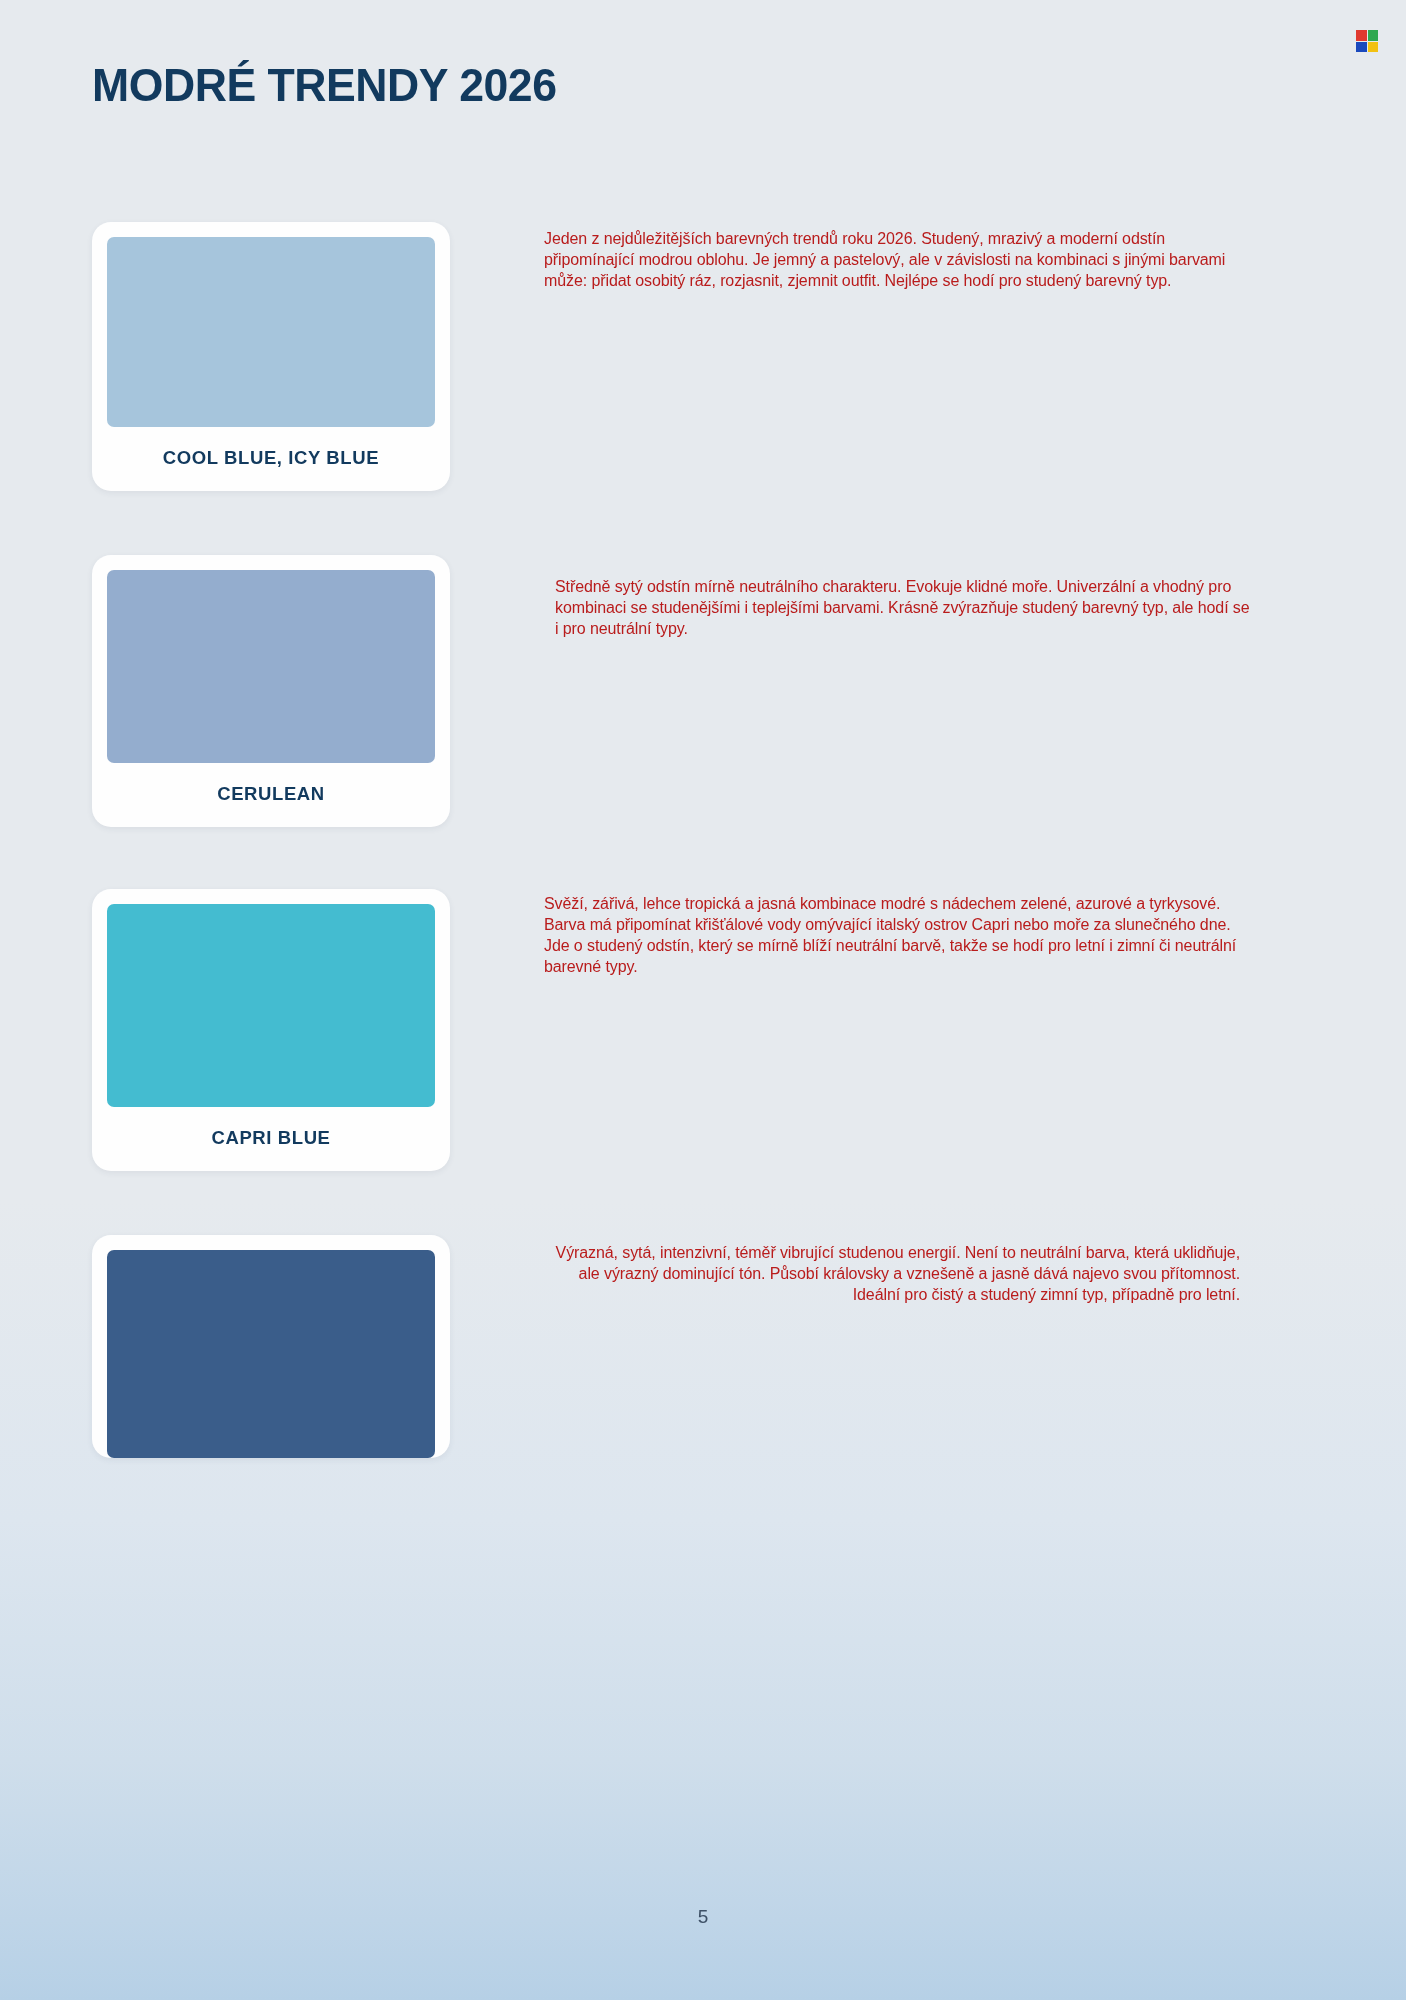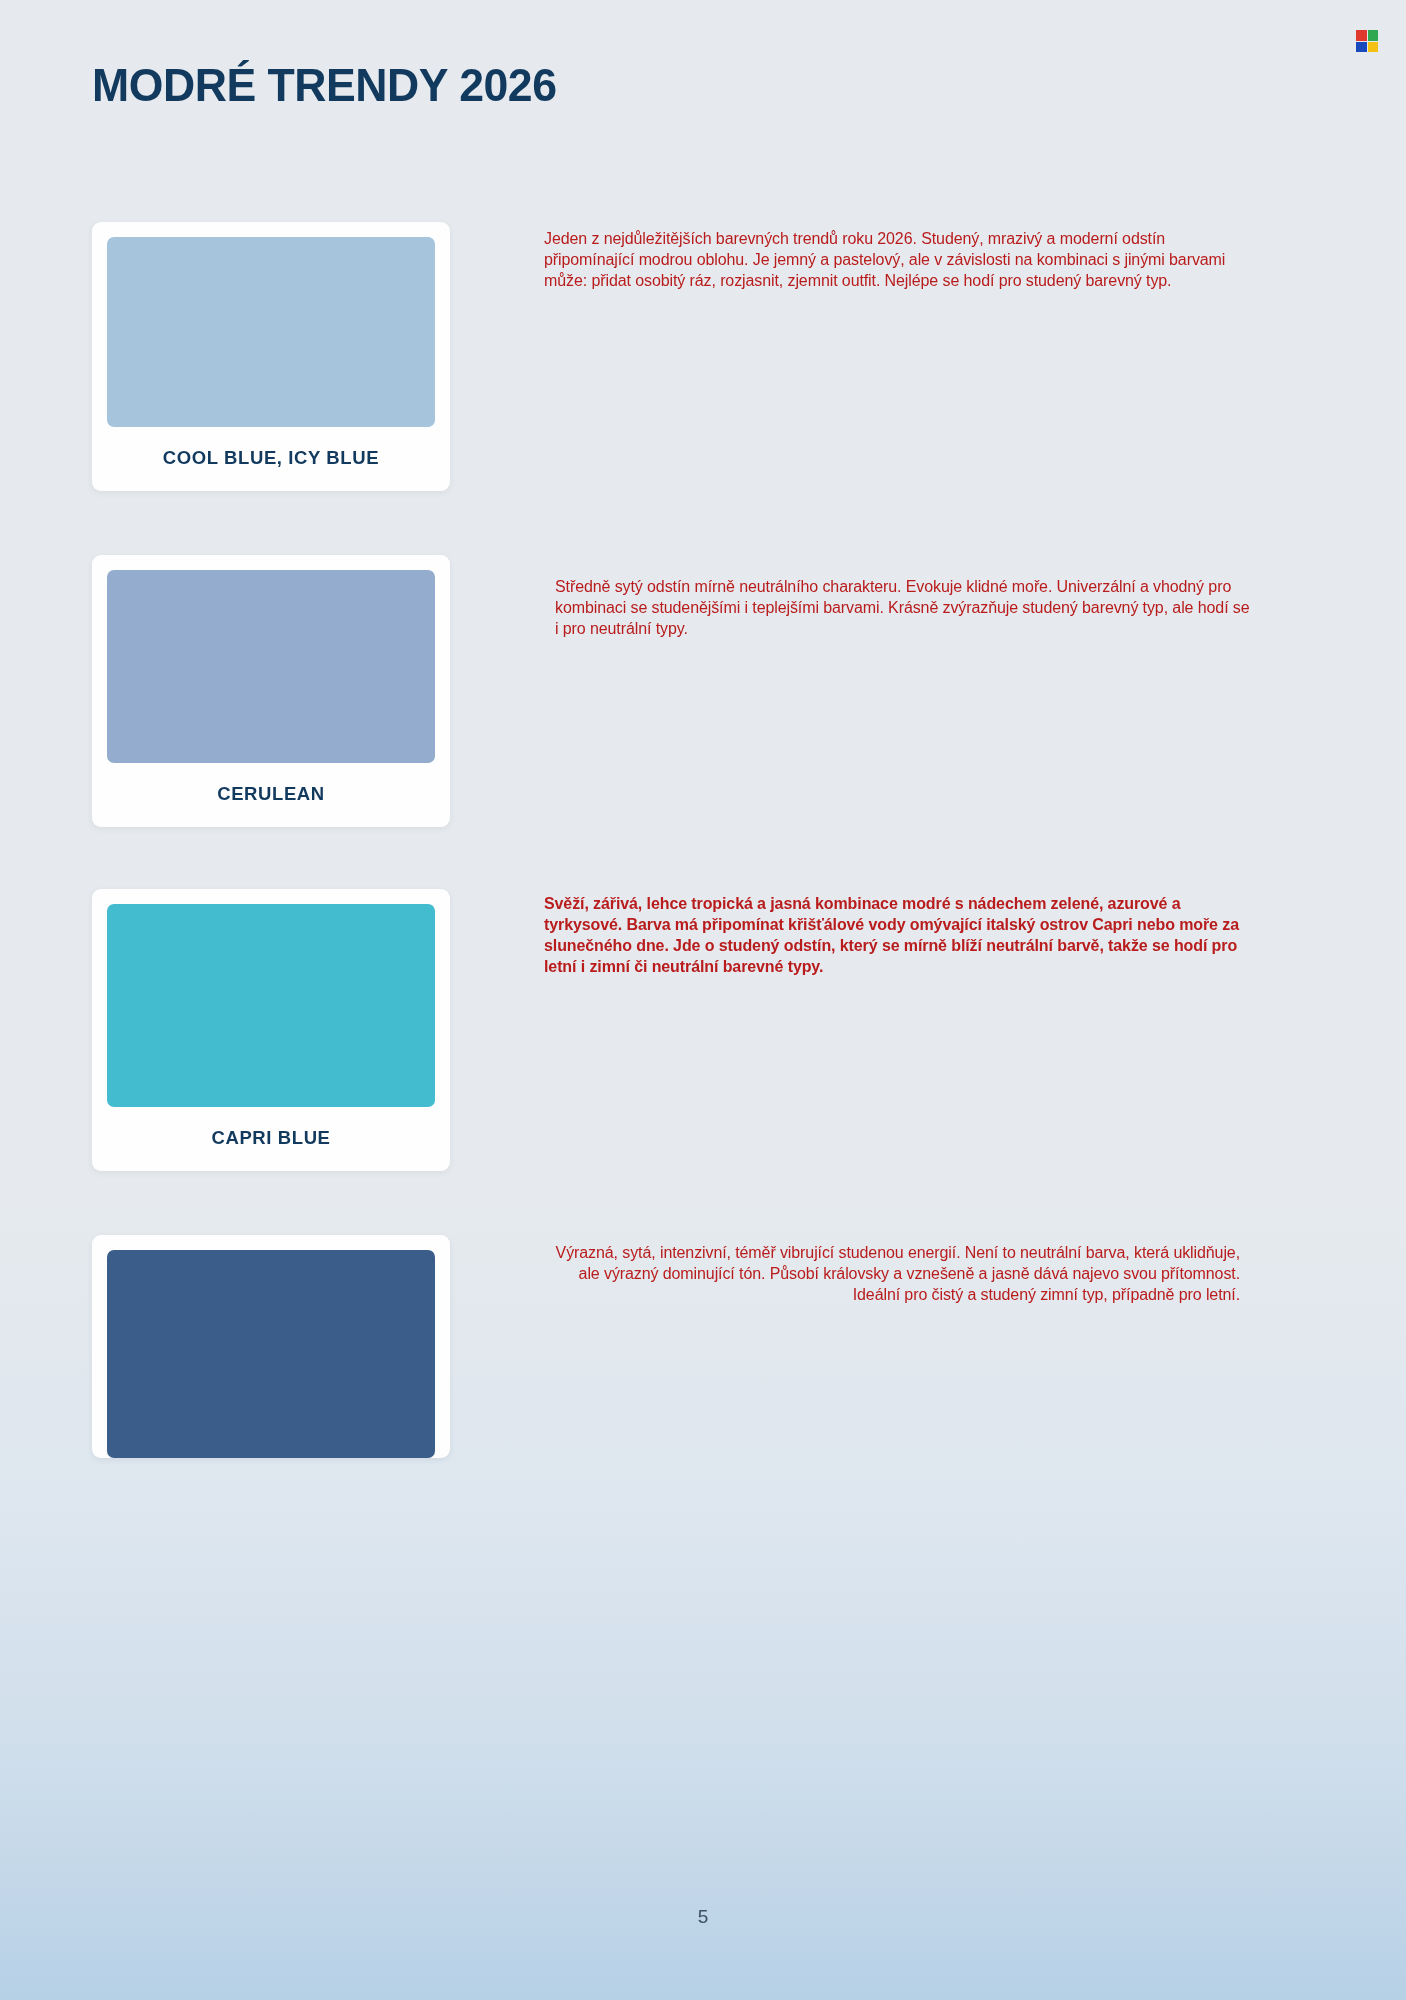--- a/index.html
+++ b/index.html
@@ -62,21 +62,21 @@
     position: relative;
     display: flex;
     align-items: flex-start;
   }
   .row + .row { margin-top: 0; }
 
   
   .card {
     width: 358px;
     background: #fefefe;
-    border-radius: 9px;
+    border-radius: 19px;
     padding: 15px 15px 0 15px;
     box-shadow: 0 2px 6px rgba(40,60,90,0.07);
     flex: 0 0 auto;
   }
   .swatch {
     width: 100%;
     border-radius: 7px;
   }
   .card-label {
     text-align: center;
@@ -102,21 +102,21 @@
   
   .row-1 { margin-bottom: 64px; }
   .row-1 .swatch { height: 190px; }
 
   .row-2 { margin-bottom: 62px; }
   .row-2 .swatch { height: 193px; }
   .row-2 .desc { padding-top: 22px; margin-left: 11px; }
 
   .row-3 { margin-bottom: 64px; }
   .row-3 .swatch { height: 203px; }
-  .row-3 .desc { padding-top: 5px; font-weight: bold; }
+  .row-3 .desc { padding-top: 5px; }
 
   .row-4 .swatch { height: 208px; }
   .row-4 .desc { padding-top: 8px; text-align: right; }
 
   
   .page-number {
     position: absolute;
     bottom: 72px;
     left: 0;
     right: 0;

